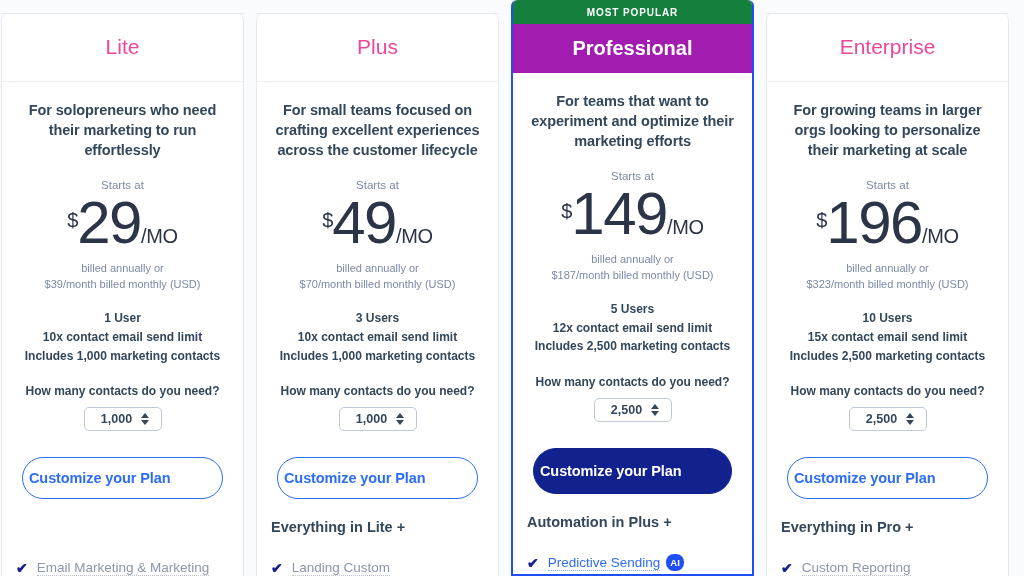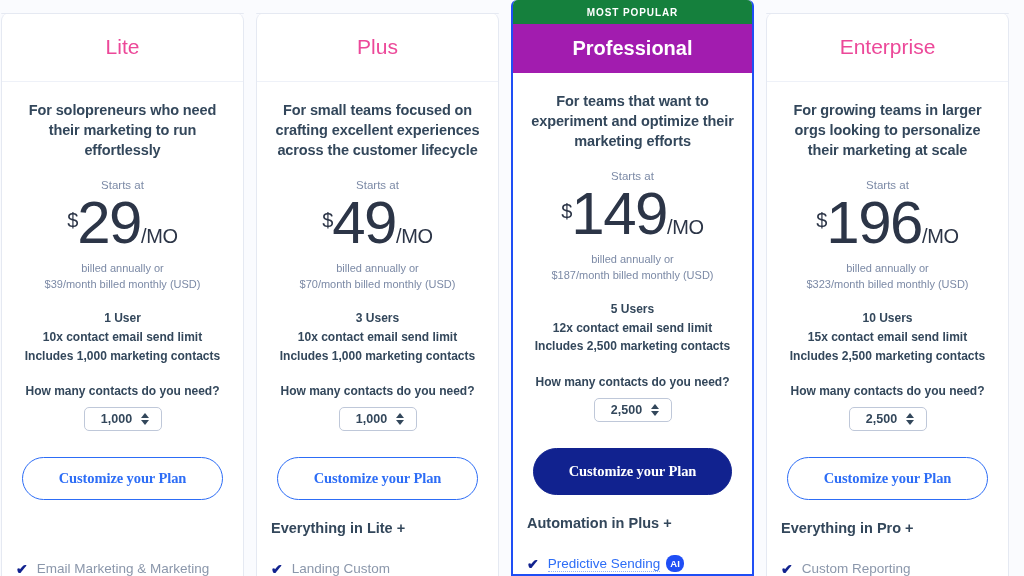--- a/index.html
+++ b/index.html
@@ -197,30 +197,30 @@
     border-right: 4px solid transparent;
   }
   .arrow-up { border-bottom: 5px solid #33475b; }
   .arrow-down { border-top: 5px solid #33475b; }
 
   
   .cta-wrap { margin-top: 26px; padding: 0 7px; }
   .cta {
     display: block;
     width: 100%;
-    text-align: center;
+    text-align: left;
     border: 1px solid #2d6df6;
     border-radius: 22px;
     background: #ffffff;
     color: #2d6df6;
     font-size: 14.5px;
     font-weight: bold;
     padding: 12px 6px;
     cursor: pointer;
-    font-family: Liberation Serif, serif;
+    font-family: Liberation Sans, sans-serif;
     letter-spacing: -0.1px;
   }
   .card.featured .cta {
     background: #11228f;
     border-color: #11228f;
     color: #ffffff;
     border-radius: 24px;
     padding: 14px 6px;
   }
 

